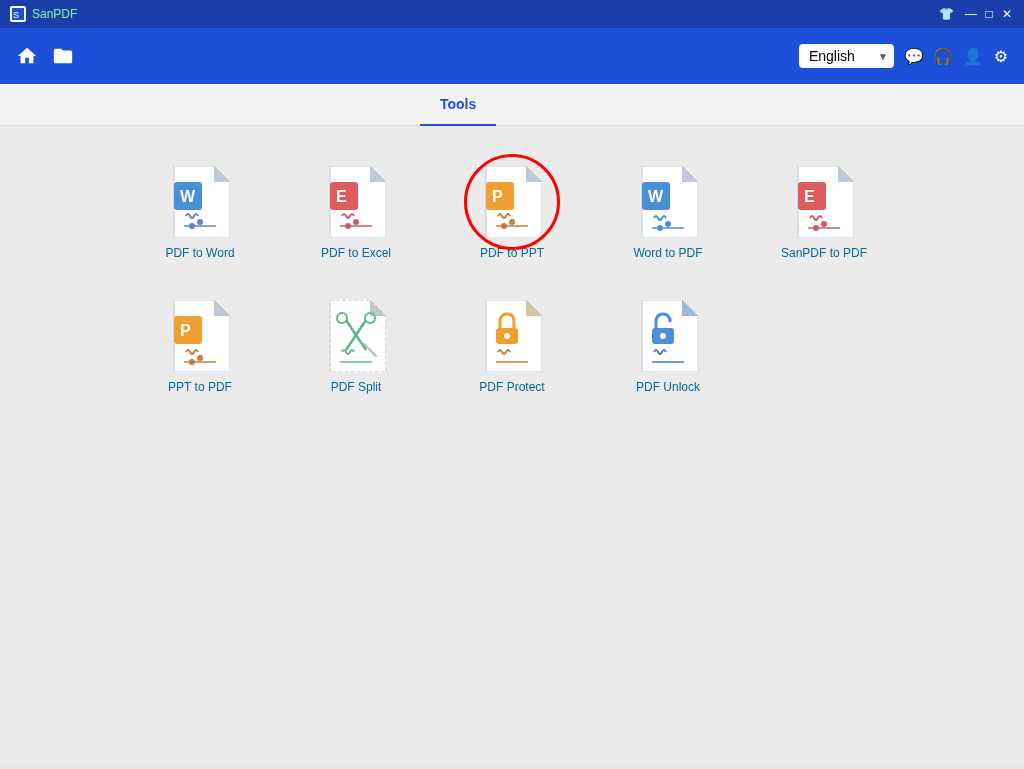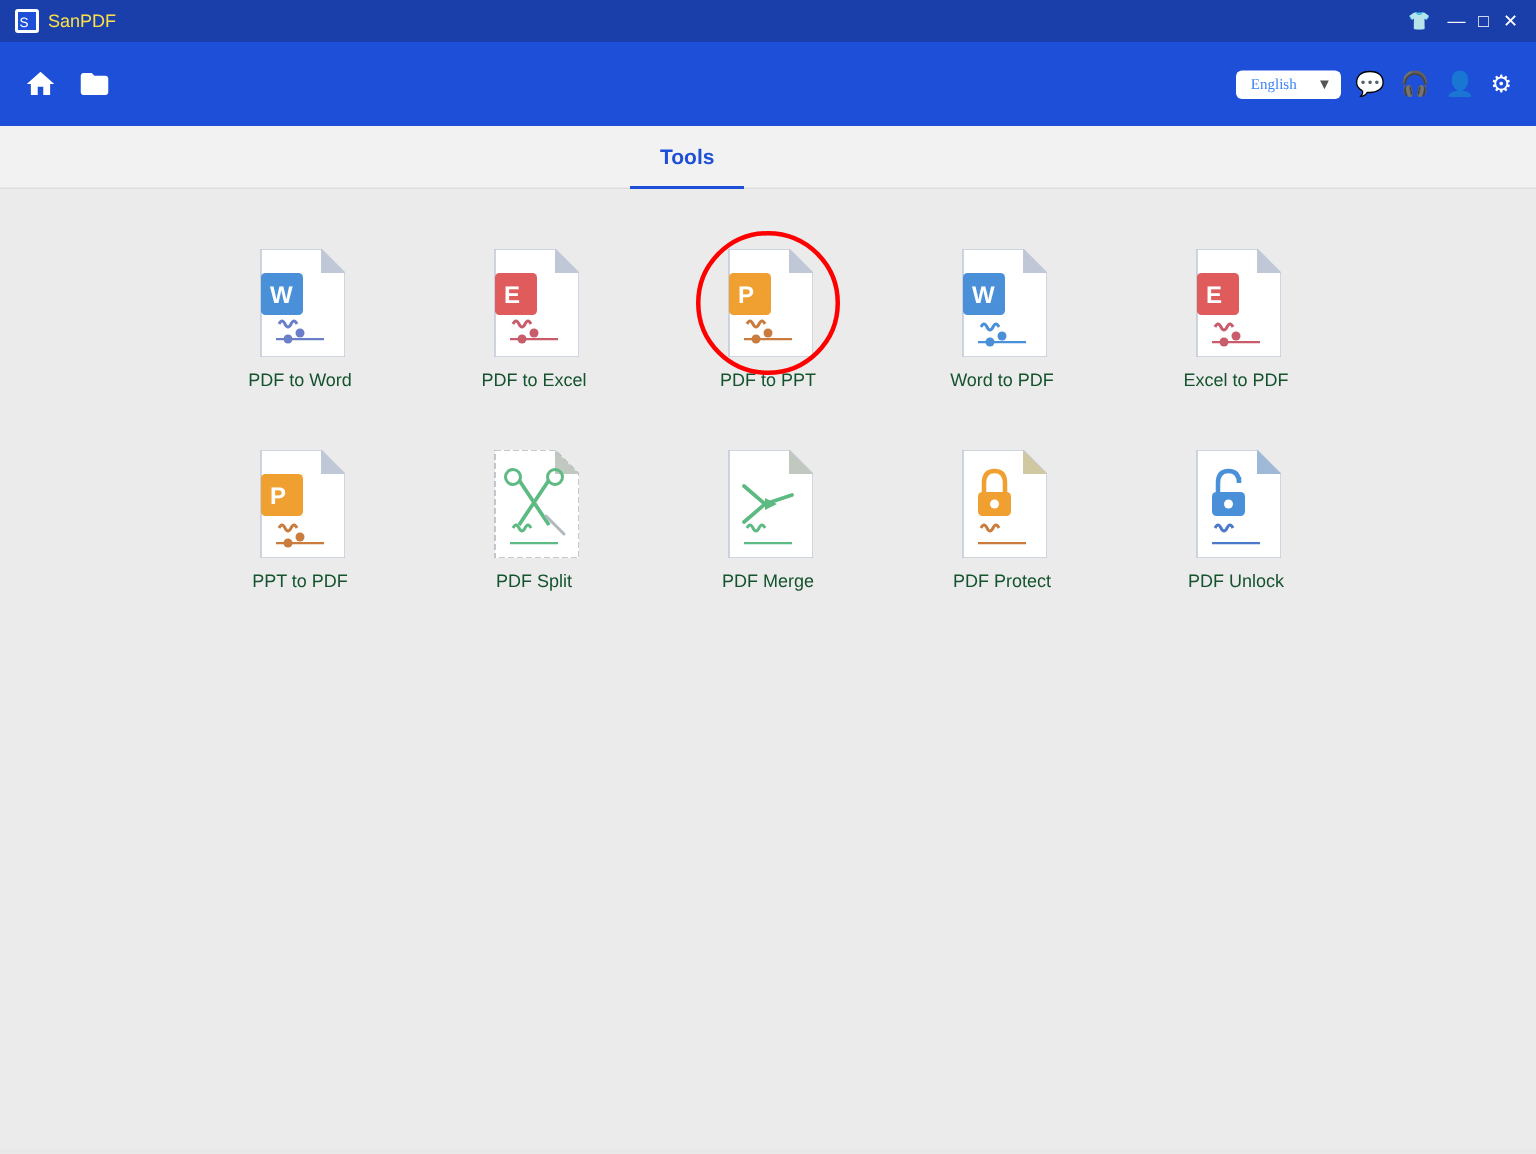--- a/index.html
+++ b/index.html
@@ -13,21 +13,21 @@
       align-items: center;
       padding: 0 10px;
       justify-content: space-between;
     }
     .title-bar-left {
       display: flex;
       align-items: center;
       gap: 6px;
     }
     .title-bar-title {
-      color: #fde047;
+      color: #86efac;
       font-size: 12px;
     }
     .title-bar-icon {
       width: 16px; height: 16px;
       background: white;
       border-radius: 2px;
       display: flex; align-items: center; justify-content: center;
     }
     .title-bar-controls {
       display: flex; gap: 4px;
@@ -60,26 +60,25 @@
       display: flex; align-items: center; justify-content: center;
     }
     .header-right {
       display: flex; align-items: center; gap: 10px;
     }
     .lang-select {
       background: white;
       border: none;
       border-radius: 4px;
       padding: 4px 10px;
-      font-size: 10px;
-      color: #3b82f6;
+      font-size: 14px;
+      color: #000000;
       cursor: pointer;
       appearance: none;
       padding-right: 24px;
-      font-family: Liberation Serif, serif;
     }
     .lang-wrapper {
       position: relative;
       display: flex; align-items: center;
     }
     .lang-arrow {
       position: absolute;
       right: 6px;
       color: #555;
       font-size: 10px;
@@ -132,21 +131,21 @@
     .tool-item {
       display: flex;
       flex-direction: column;
       align-items: center;
       cursor: pointer;
       gap: 8px;
       position: relative;
     }
     .tool-label {
       font-size: 12px;
-      color: #14532d;
+      color: #0369a1;
       text-align: center;
     }
 
     
     .tool-icon-wrap {
       position: relative;
       width: 60px;
       height: 72px;
     }
 
@@ -312,21 +311,21 @@
           <path d="M4,0 L44,0 L60,16 L60,72 L4,72 Z" fill="white" stroke="#c0c8d8" stroke-width="1"></path>
           <path d="M44,0 L44,16 L60,16 Z" fill="#c0c8d8"></path>
           <rect x="4" y="16" width="28" height="28" rx="3" fill="#e05c5c"></rect>
           <text x="10" y="36" font-size="16" font-weight="bold" fill="white" font-family="Arial">E</text>
           <path d="M16,52 Q18,48 20,52 Q22,56 24,52 Q26,48 28,52" stroke="#c95c6b" stroke-width="2" fill="none"></path>
           <circle cx="30" cy="58" r="3" fill="#c95c6b"></circle>
           <circle cx="22" cy="62" r="3" fill="#c95c6b"></circle>
           <line x1="14" y1="62" x2="46" y2="62" stroke="#c95c6b" stroke-width="1.5"></line>
         </svg>
       </div>
-      <span class="tool-label">Excel to PDF</span>
+      <span class="tool-label">SanPDF to PDF</span>
     </div>
 
     <div class="tool-item">
       <div class="tool-icon-wrap">
         <svg viewBox="0 0 60 72" xmlns="http://www.w3.org/2000/svg">
           <path d="M4,0 L44,0 L60,16 L60,72 L4,72 Z" fill="white" stroke="#c0c8d8" stroke-width="1"></path>
           <path d="M44,0 L44,16 L60,16 Z" fill="#c0c8d8"></path>
           <rect x="4" y="16" width="28" height="28" rx="3" fill="#f0a030"></rect>
           <text x="10" y="36" font-size="16" font-weight="bold" fill="white" font-family="Arial">P</text>
           <path d="M16,52 Q18,48 20,52 Q22,56 24,52 Q26,48 28,52" stroke="#c97c3e" stroke-width="2" fill="none"></path>
@@ -350,35 +349,20 @@
           <circle cx="44" cy="18" r="5" fill="none" stroke="#5cba82" stroke-width="2"></circle>
 
           <line x1="38" y1="44" x2="50" y2="56" stroke="#b0b8c0" stroke-width="2" stroke-linecap="round"></line>
           <path d="M16,52 Q18,48 20,52 Q22,56 24,52 Q26,48 28,52" stroke="#5cba82" stroke-width="2" fill="none"></path>
           <line x1="14" y1="62" x2="46" y2="62" stroke="#5cba82" stroke-width="1.5"></line>
         </svg>
       </div>
       <span class="tool-label">PDF Split</span>
     </div>
 
-    <div class="tool-item">
-      <div class="tool-icon-wrap">
-        <svg viewBox="0 0 60 72" xmlns="http://www.w3.org/2000/svg">
-          <path d="M4,0 L44,0 L60,16 L60,72 L4,72 Z" fill="white" stroke="#c0c8d8" stroke-width="1"></path>
-          <path d="M44,0 L44,16 L60,16 Z" fill="#c0c8c0"></path>
-
-          <path d="M14,24 L28,36 M28,36 L14,48" stroke="#5cba82" stroke-width="2.5" fill="none" stroke-linecap="round"></path>
-          <path d="M46,30 L28,36" stroke="#5cba82" stroke-width="2.5" fill="none" stroke-linecap="round"></path>
-          <polygon points="28,32 28,40 36,36" fill="#5cba82"></polygon>
-          <path d="M16,52 Q18,48 20,52 Q22,56 24,52 Q26,48 28,52" stroke="#5cba82" stroke-width="2" fill="none"></path>
-          <line x1="14" y1="62" x2="46" y2="62" stroke="#5cba82" stroke-width="1.5"></line>
-        </svg>
-      </div>
-      <span class="tool-label">PDF Merge</span>
-    </div>
 
     <div class="tool-item">
       <div class="tool-icon-wrap">
         <svg viewBox="0 0 60 72" xmlns="http://www.w3.org/2000/svg">
           <path d="M4,0 L44,0 L60,16 L60,72 L4,72 Z" fill="white" stroke="#c0c8d8" stroke-width="1"></path>
           <path d="M44,0 L44,16 L60,16 Z" fill="#d0c8a0"></path>
 
           <rect x="14" y="28" width="22" height="16" rx="3" fill="#f0a030"></rect>
           <path d="M18,28 L18,22 Q18,14 25,14 Q32,14 32,22 L32,28" fill="none" stroke="#f0a030" stroke-width="3"></path>
           <circle cx="25" cy="36" r="3" fill="white"></circle>

